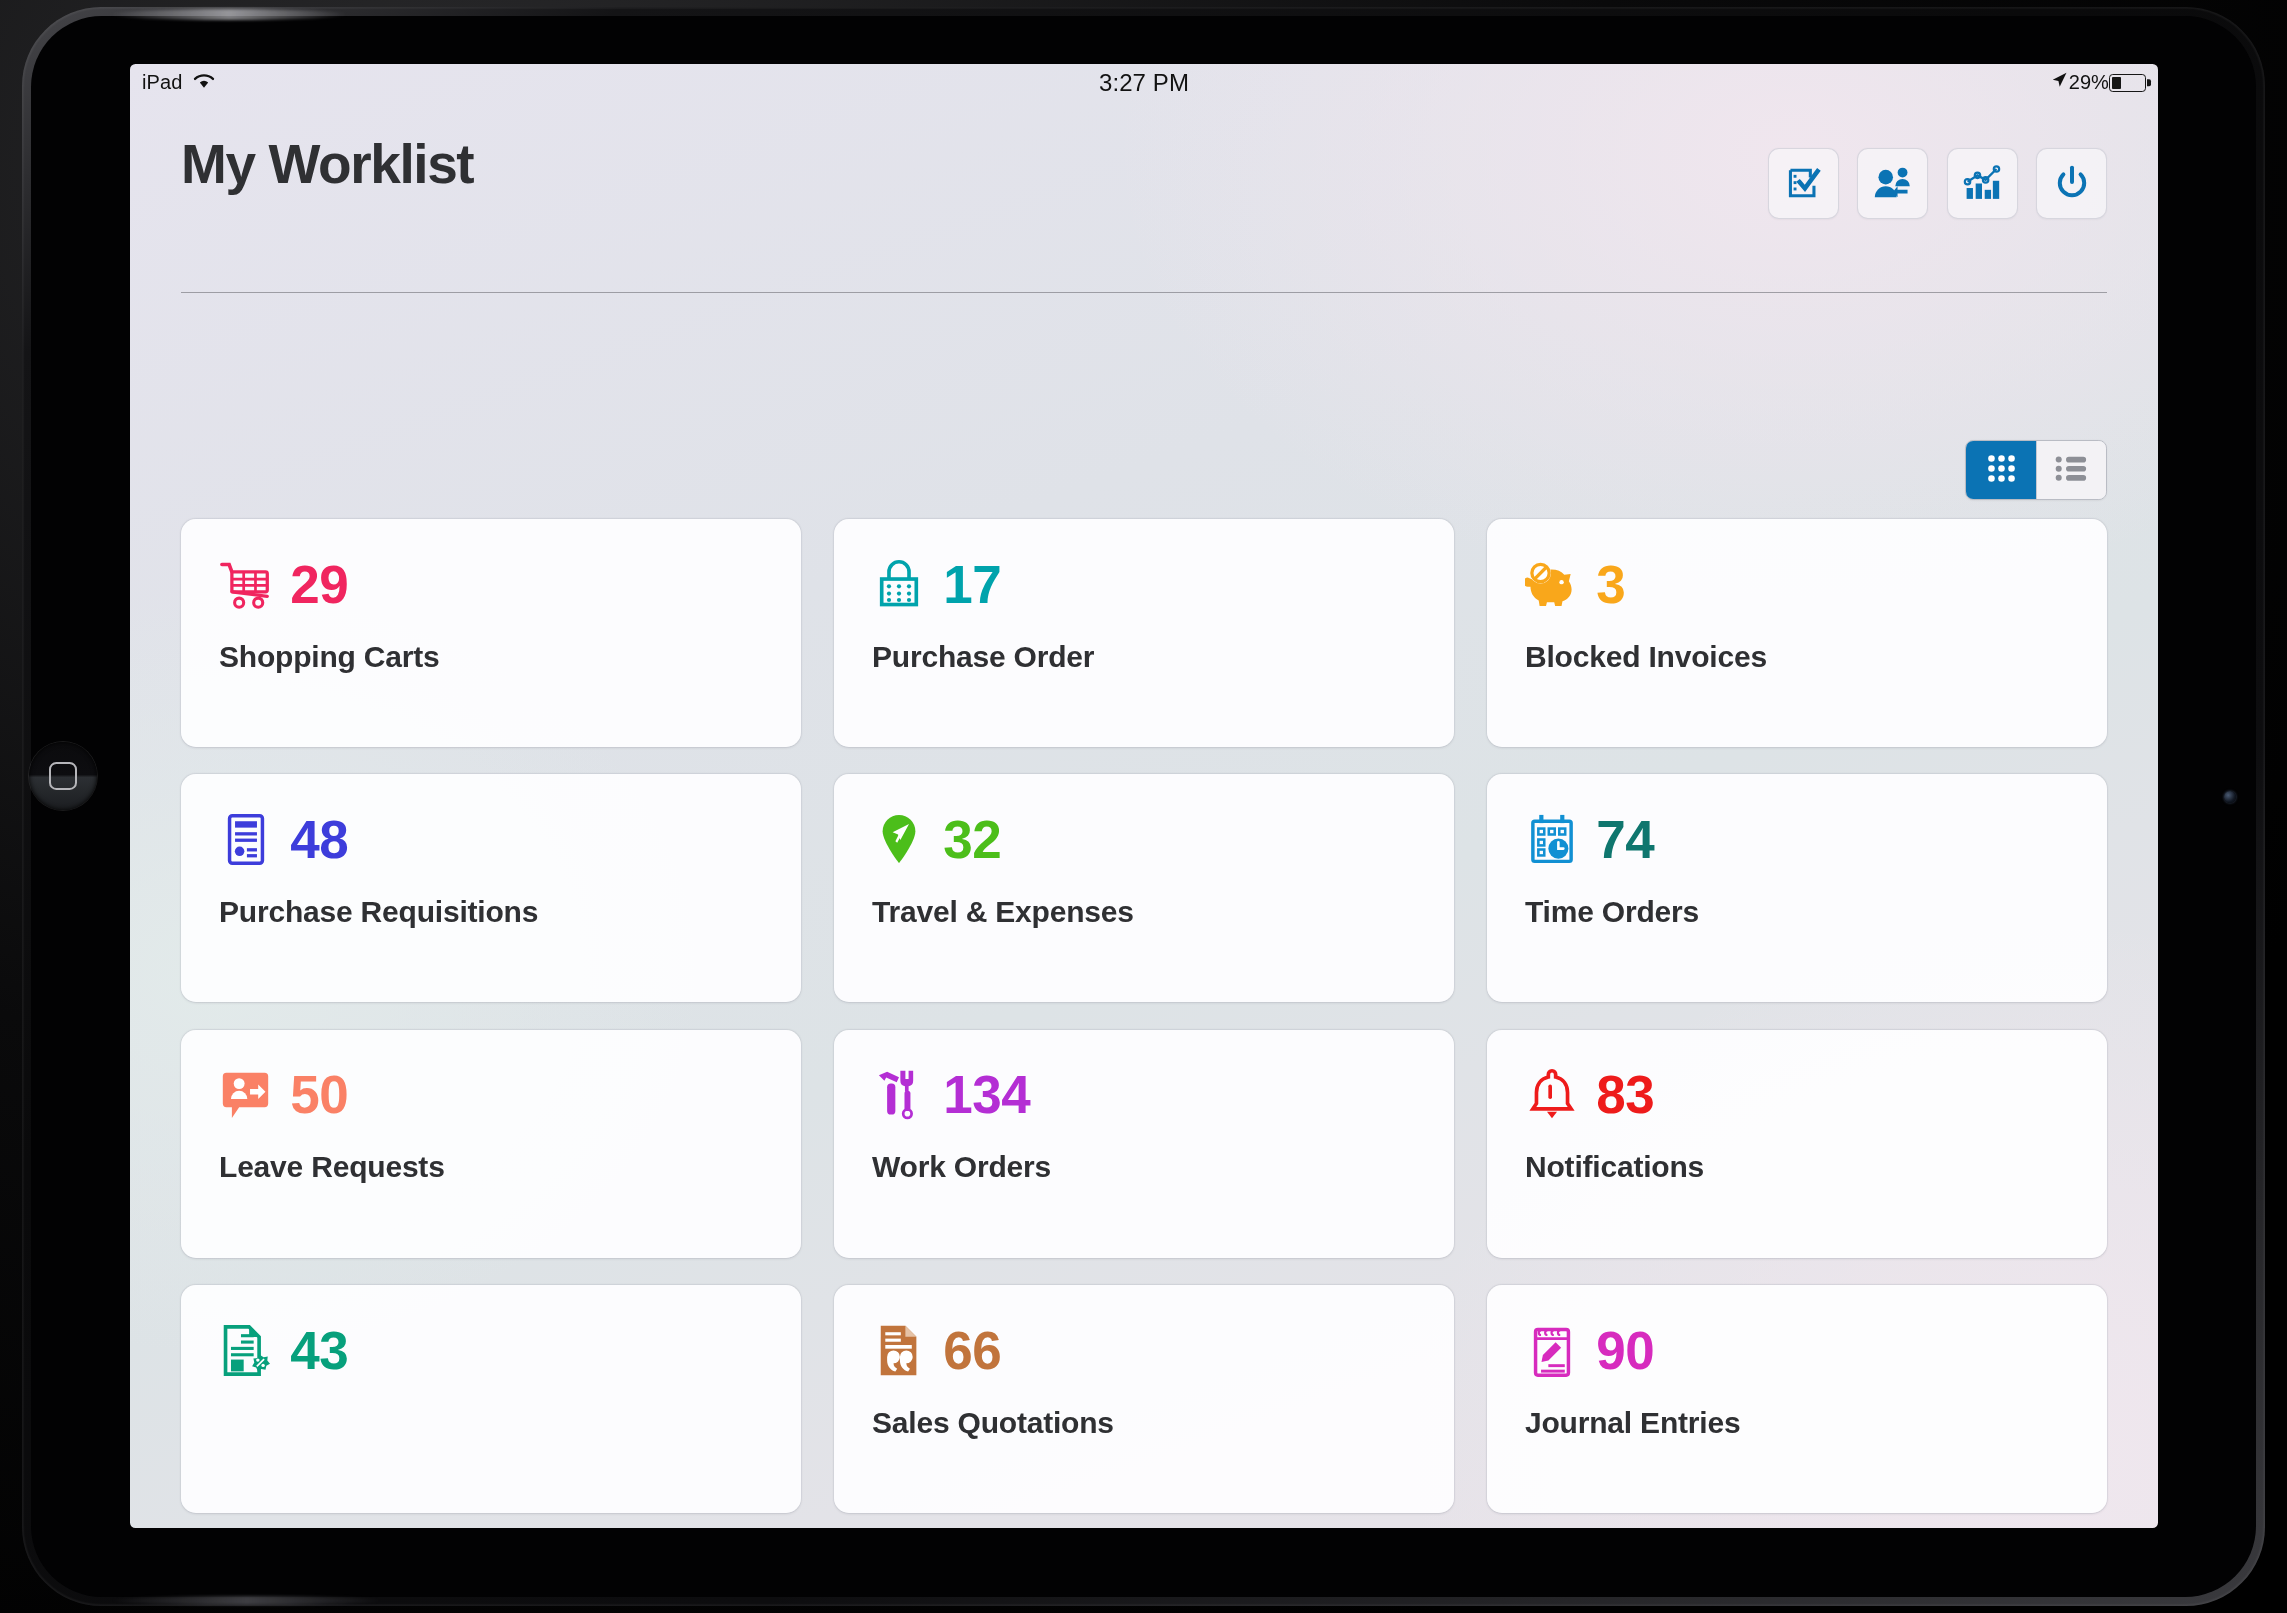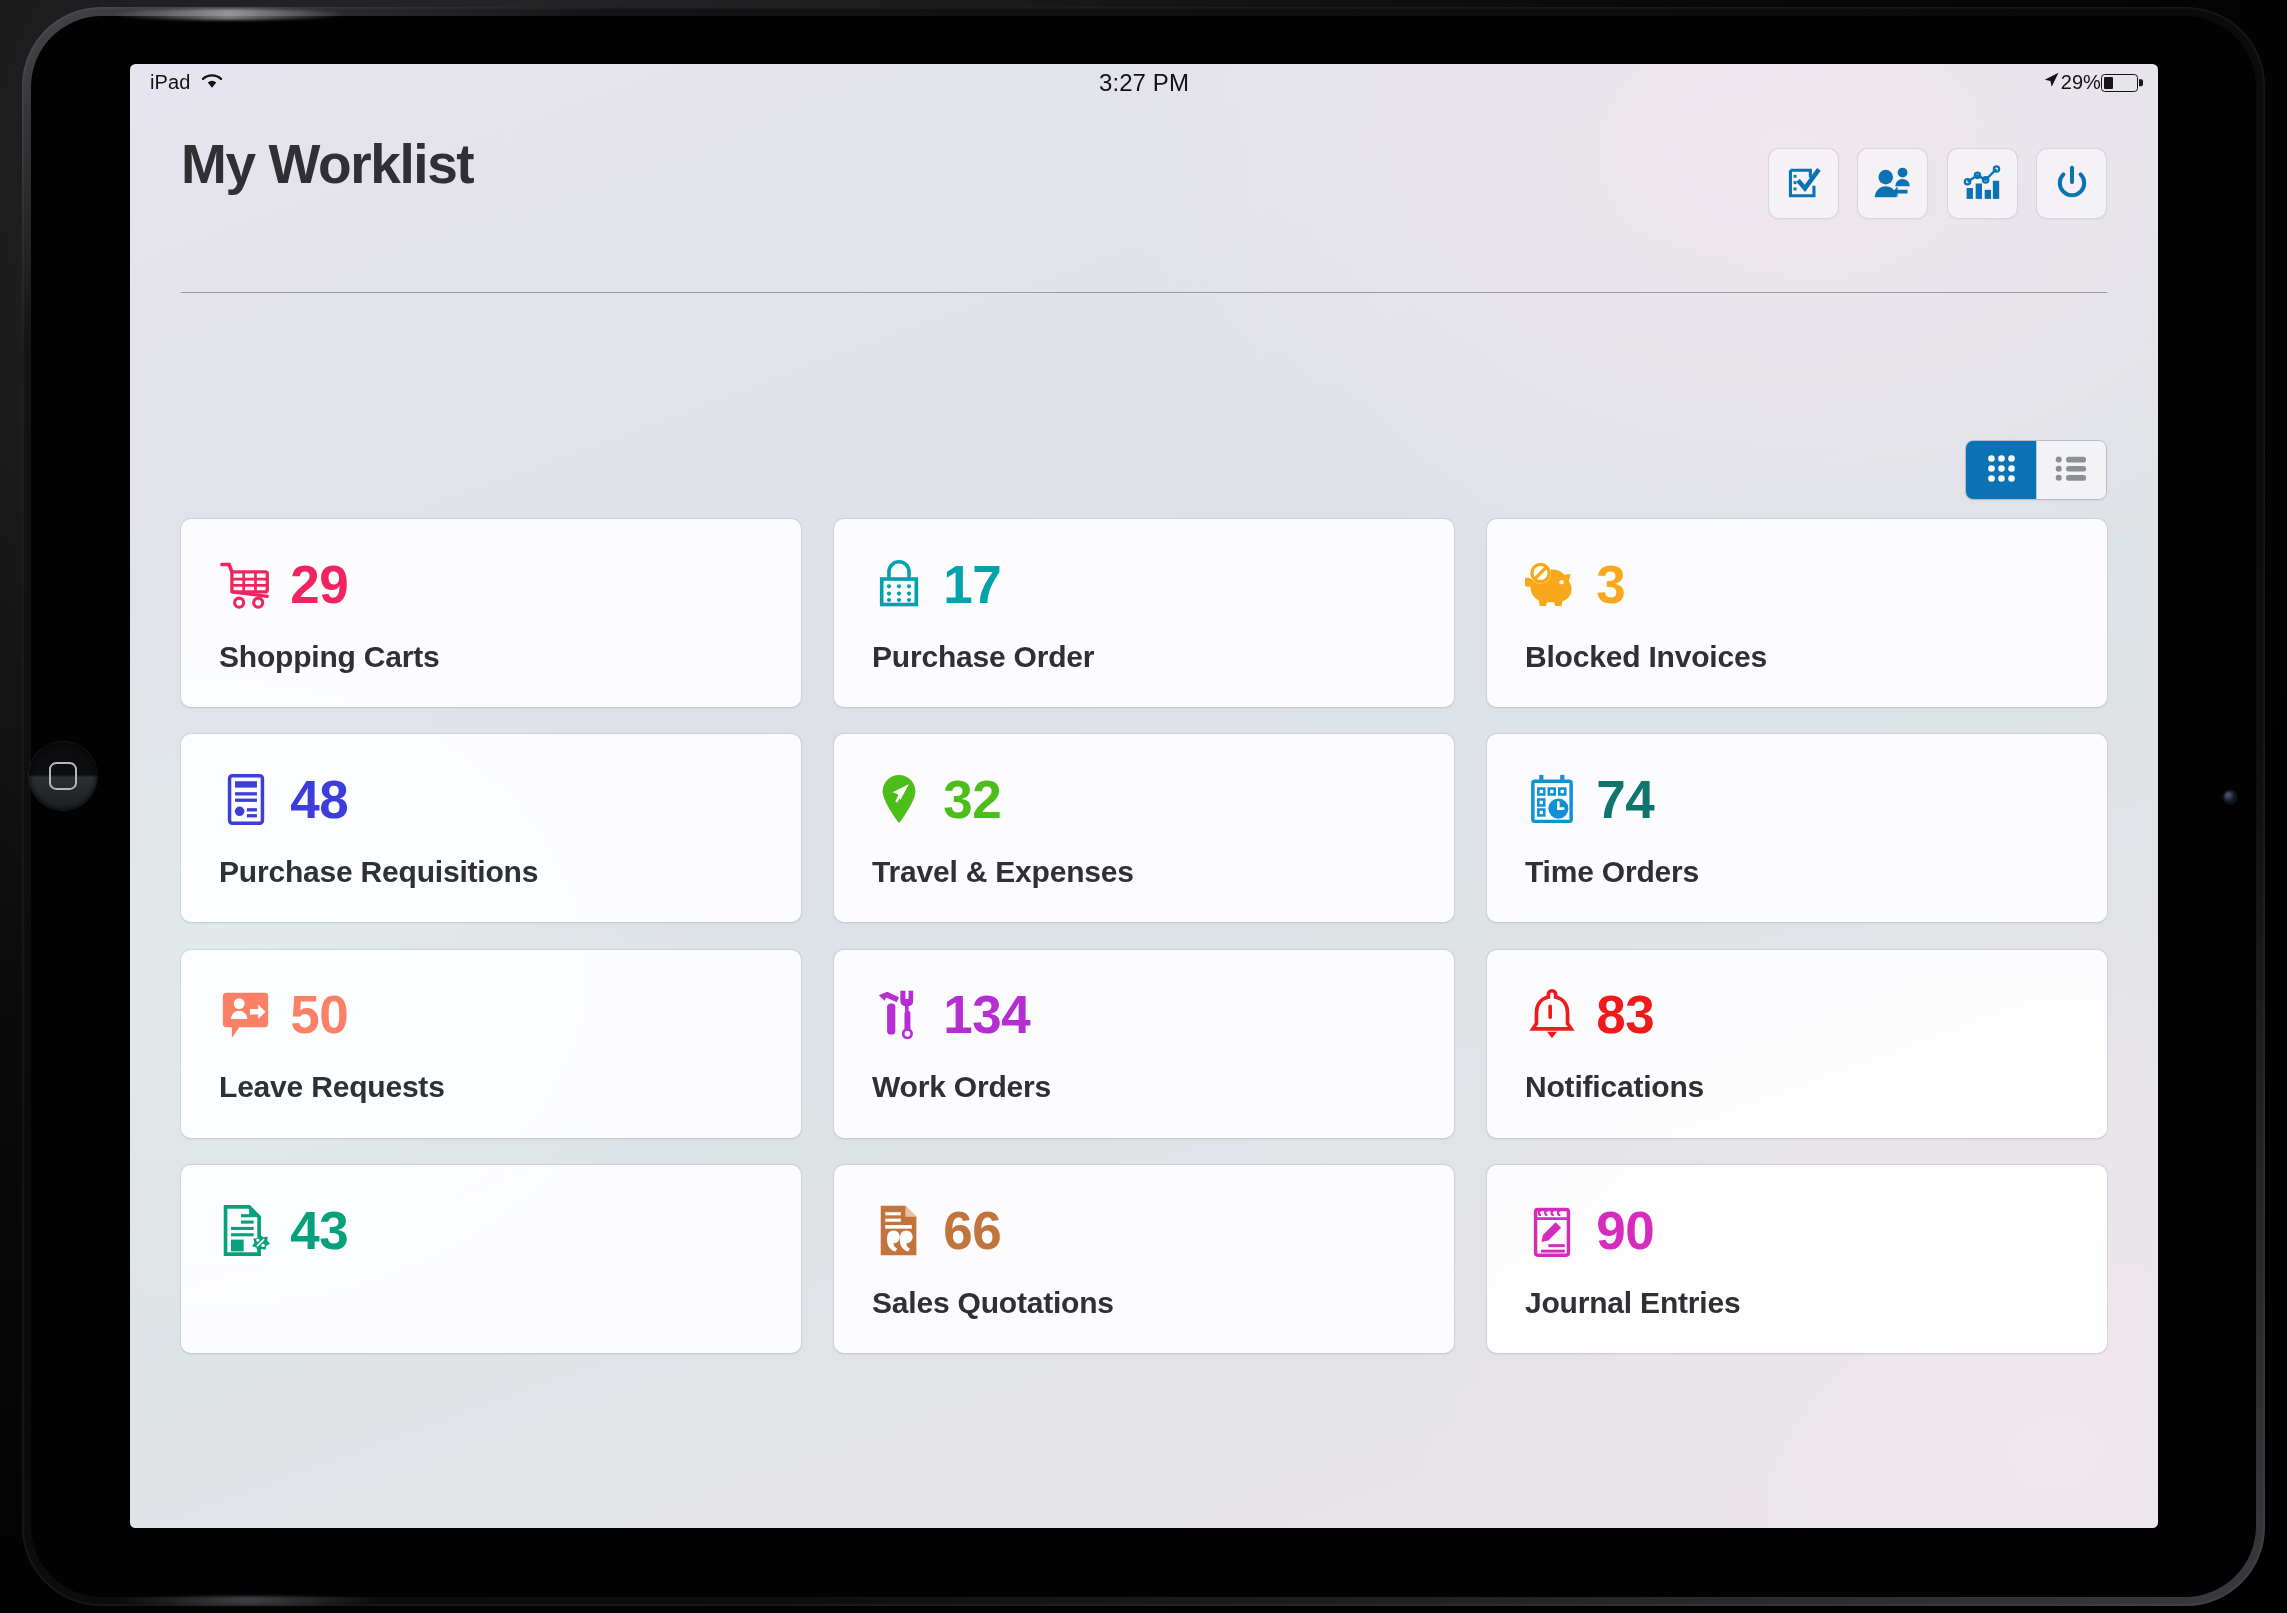--- a/index.html
+++ b/index.html
@@ -93,21 +93,21 @@
       linear-gradient(160deg, #e6e4ee 0%, #dfe2e8 35%, #dde3e6 58%, #eae3ea 100%);
   }
 
   
   #status-bar {
     position: absolute;
     left: 0; top: 0;
     width: 100%; height: 38px;
     display: flex;
     align-items: center;
-    padding: 0 20px;
+    padding: 0 12px;
     font-size: 20px;
     color: #121212;
     letter-spacing: 0.1px;
   }
   .sb-left { display: flex; align-items: center; gap: 9.1px; }
   .sb-center {
     position: absolute;
     left: 0; right: 0;
     text-align: center;
     font-size: 24px;
@@ -209,22 +209,22 @@
   #card-grid {
     position: absolute;
     left: 51px; top: 455px;
     width: calc(100% - 102px);
     display: grid;
     grid-template-columns: repeat(3, 1fr);
     gap: 27.4px 33px;
   }
   .card {
     background: rgba(253,253,254,0.97);
-    border-radius: 10px;
-    height: 188px;
+    border-radius: 15px;
+    height: 228px;
     padding: 35px 0 0 38px;
     box-shadow: 0 0.9px 2.7px rgba(40,45,60,0.12), 0 0 0 0.9px rgba(200,203,212,0.35);
   }
   .card-top {
     display: flex;
     align-items: center;
     gap: 18.3px;
     height: 60px;
   }
   .card-icon {

